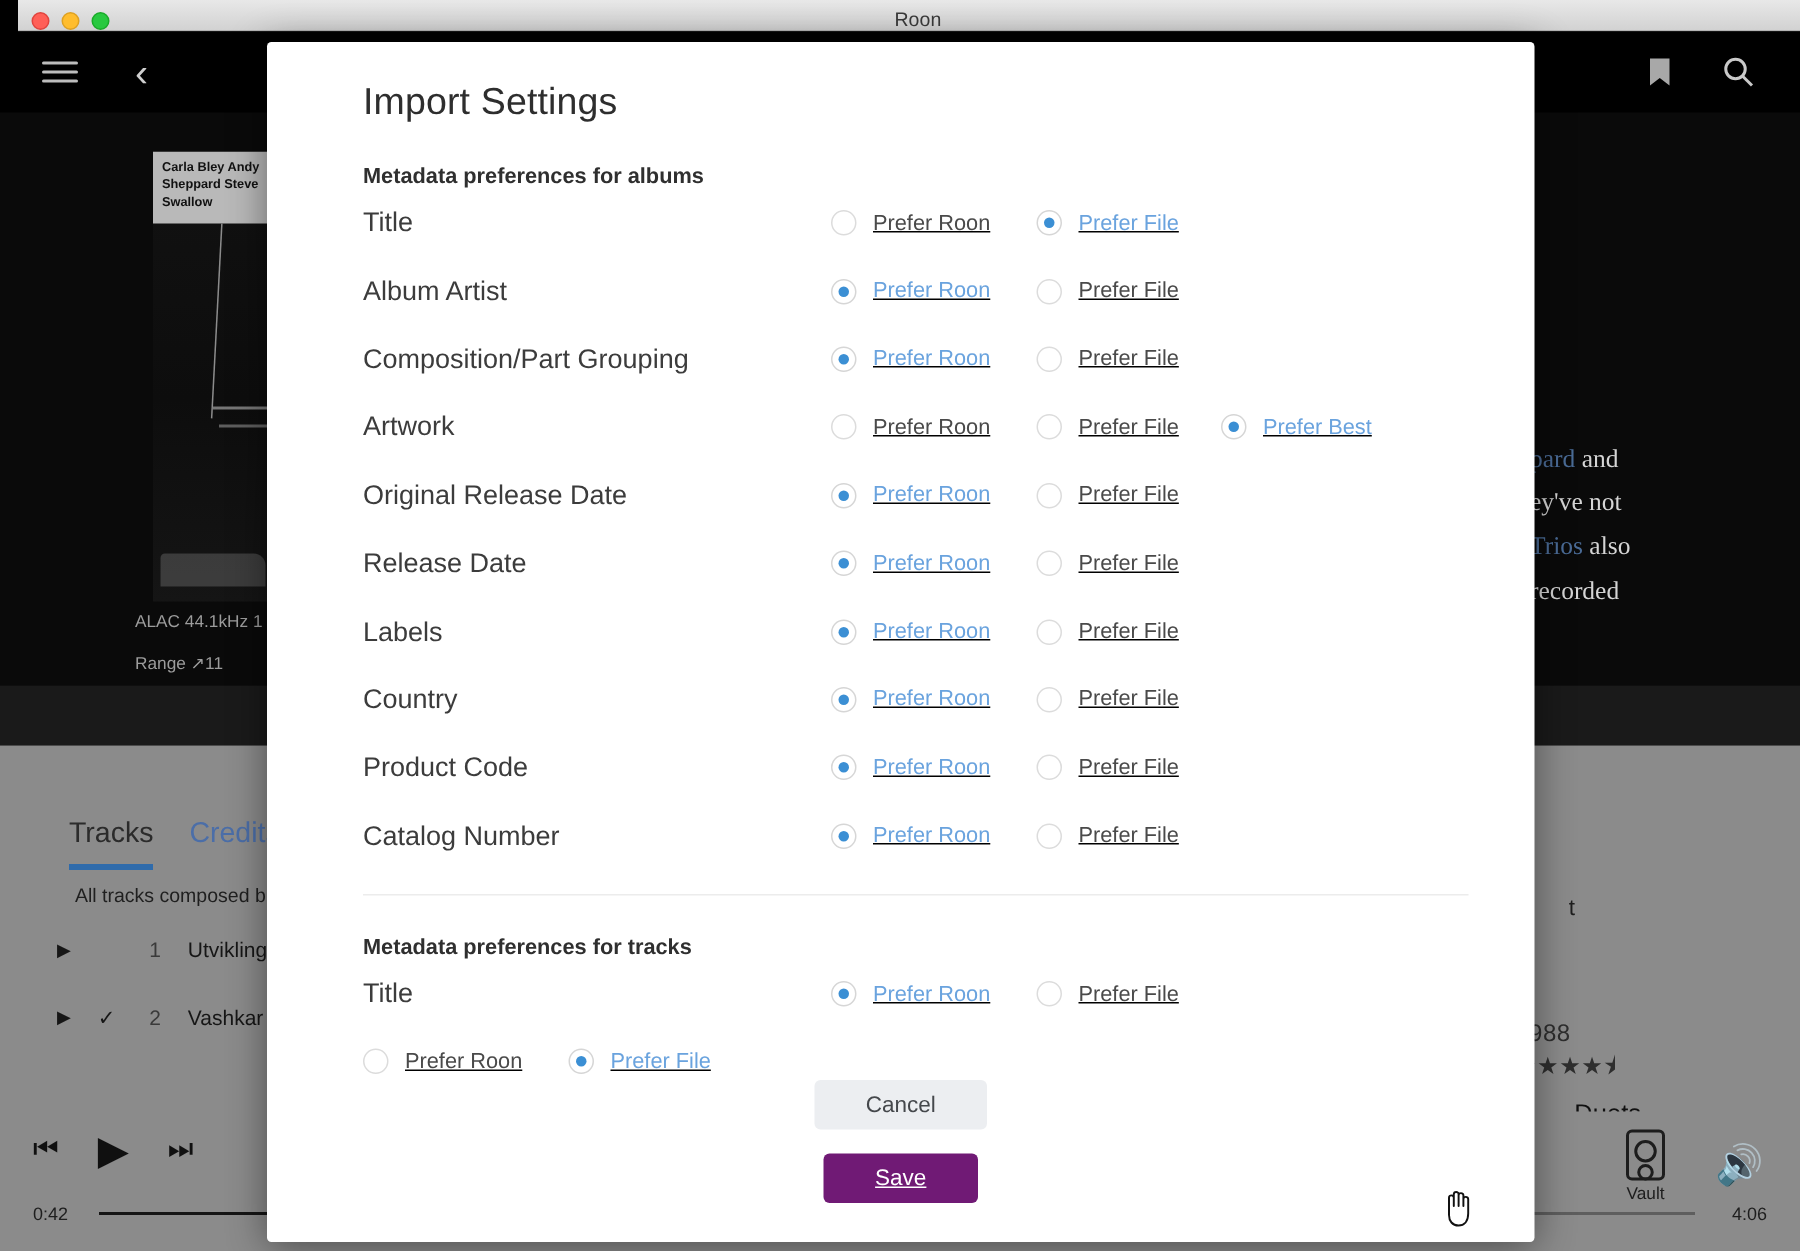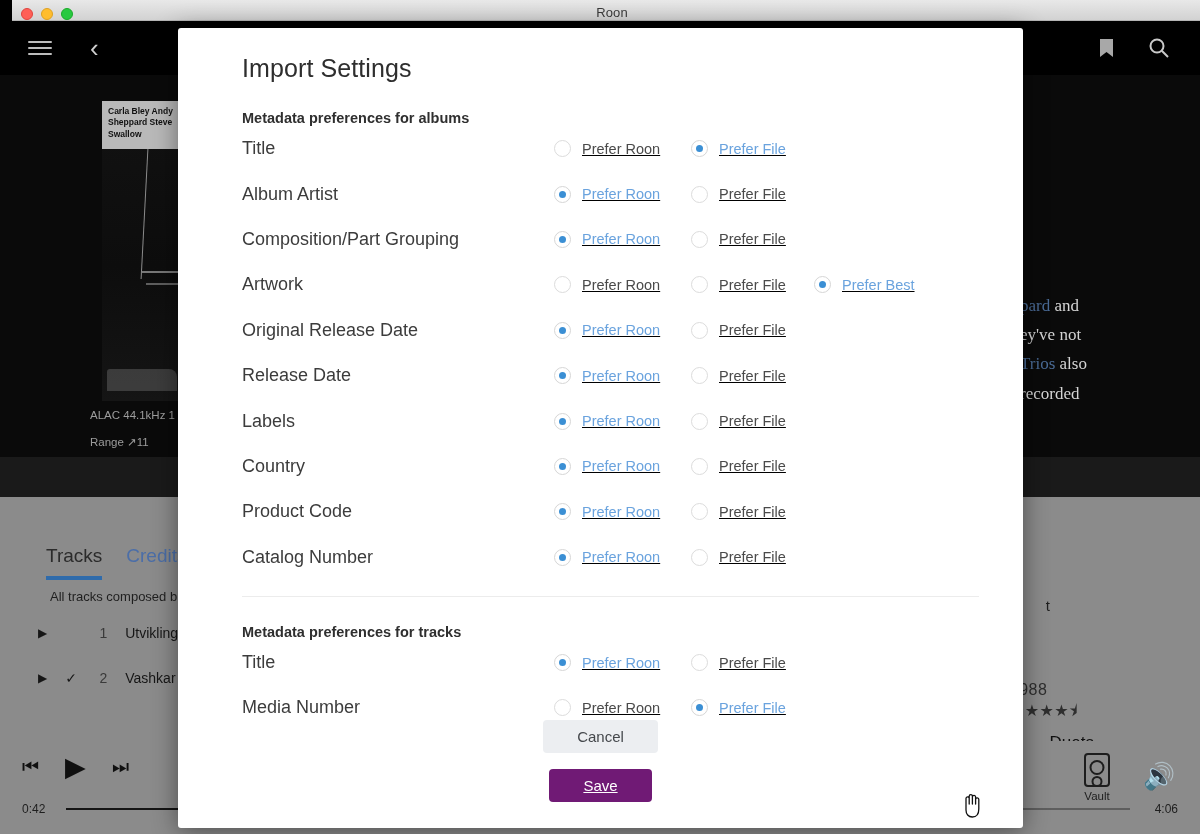--- a/index.html
+++ b/index.html
@@ -429,21 +429,20 @@
                 </span>
                 <span class="ctext">Prefer Roon</span>
               </label>
               <label class="choice c1">
                 <span class="radio"></span>
                 <span class="ctext">Prefer File</span>
               </label>
             </div>
           </div>
           <div class="opt-row">
-            <div class="opt-label">Media Number</div>
             <div class="opt-choices">
               <label class="choice c0">
                 <span class="radio"></span>
                 <span class="ctext">Prefer Roon</span>
               </label>
               <label class="choice c1 on">
                 <span class="radio">
                   <i></i>
                 </span>
                 <span class="ctext">Prefer File</span>

